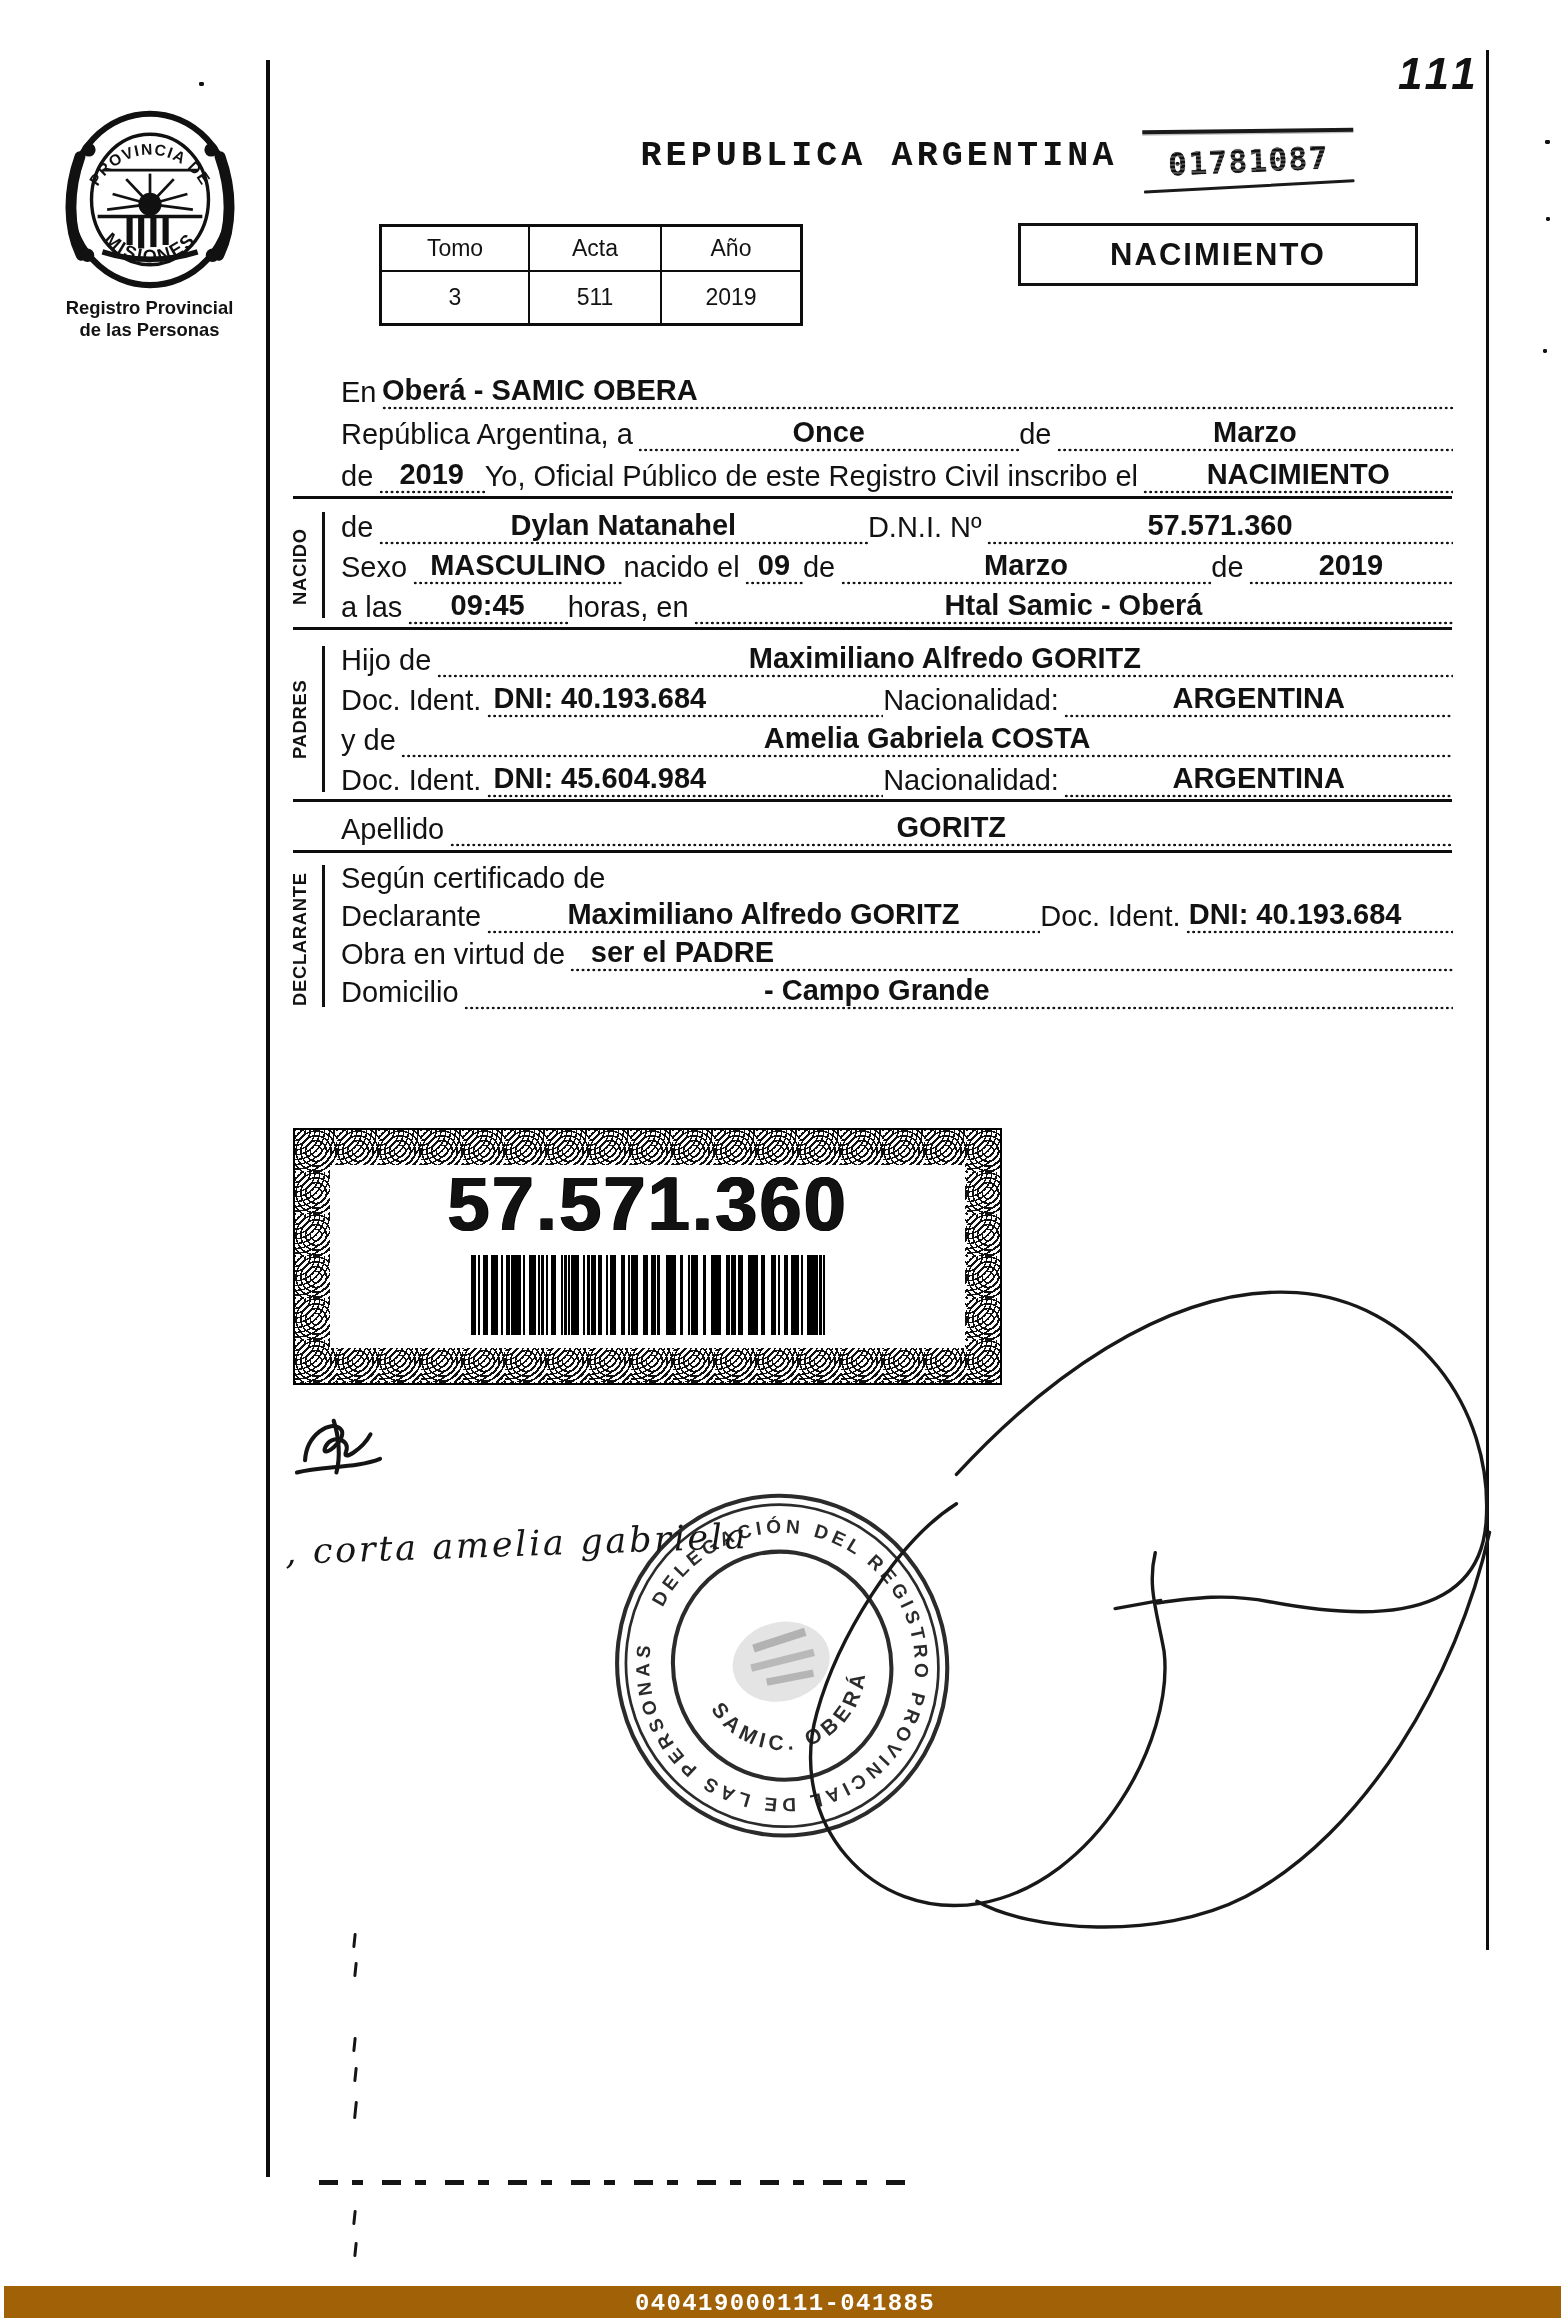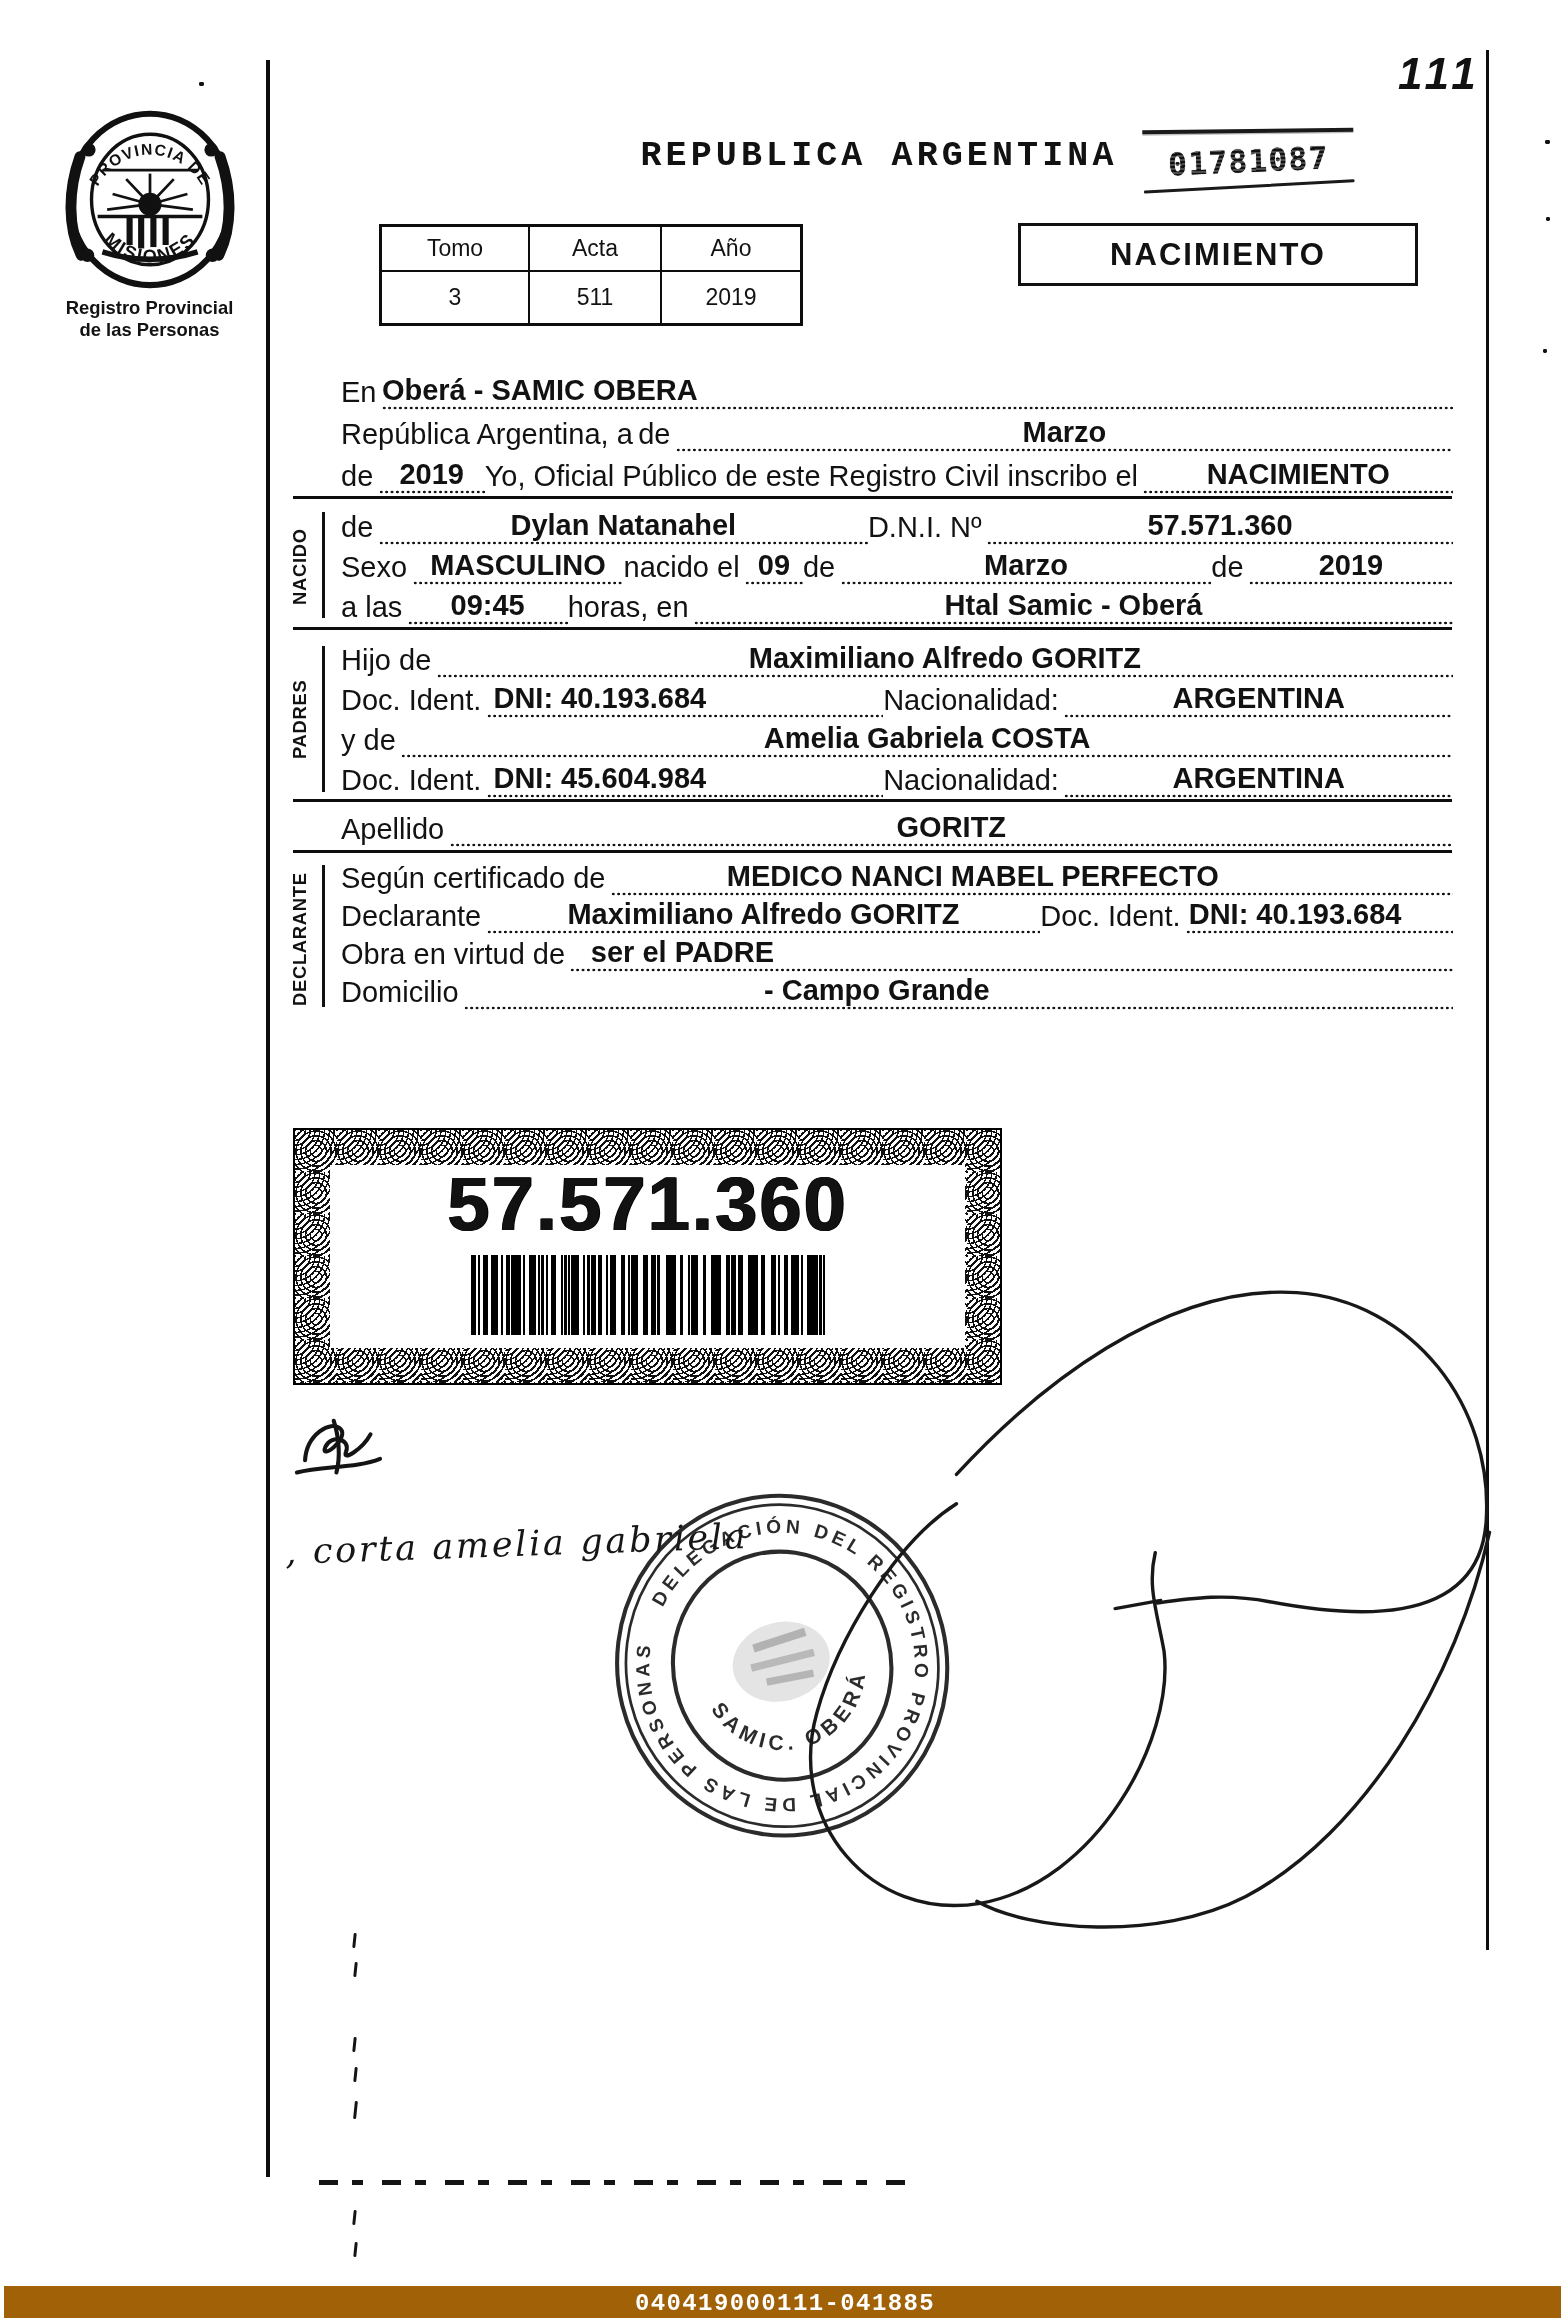--- a/index.html
+++ b/index.html
@@ -173,20 +173,23 @@
 
   <div class="form-block" style="top:368px;">
     <div class="row">
       <span class="lbl">En</span>
       <span class="seg left">
         <span class="val" style="">Oberá - SAMIC OBERA</span>
       </span>
     </div>
     <div class="row">
       <span class="lbl">República Argentina, a</span>
+      <span class="seg" style="flex:0 0 381px">
+        <span class="val">Once</span>
+      </span>
       <span class="lbl">de</span>
       <span class="seg">
         <span class="val">Marzo</span>
       </span>
     </div>
     <div class="row">
       <span class="lbl">de</span>
       <span class="seg" style="flex:0 0 106px">
         <span class="val">2019</span>
       </span>
@@ -288,23 +291,20 @@
       </span>
     </div>
   </div>
   <div class="hrule" style="top:850px"></div>
 
   <div class="sect-label" style="left:289px;top:871px;height:136px;">DECLARANTE</div>
   <div class="sect-tick" style="left:322px;top:865px;height:142px;"></div>
   <div class="form-block" style="top:858px;">
     <div class="row" style="height:38px">
       <span class="lbl">Según certificado de</span>
-      <span class="seg left">
-        <span class="val" style="margin-left:116px">MEDICO NANCI MABEL PERFECTO</span>
-      </span>
     </div>
     <div class="row" style="height:38px">
       <span class="lbl">Declarante</span>
       <span class="seg" style="flex:1.5">
         <span class="val">Maximiliano Alfredo GORITZ</span>
       </span>
       <span class="lbl">Doc. Ident.</span>
       <span class="seg left" style="flex:0 0 267px">
         <span class="val" style="margin-left:2.7px">DNI: 40.193.684</span>
       </span>

